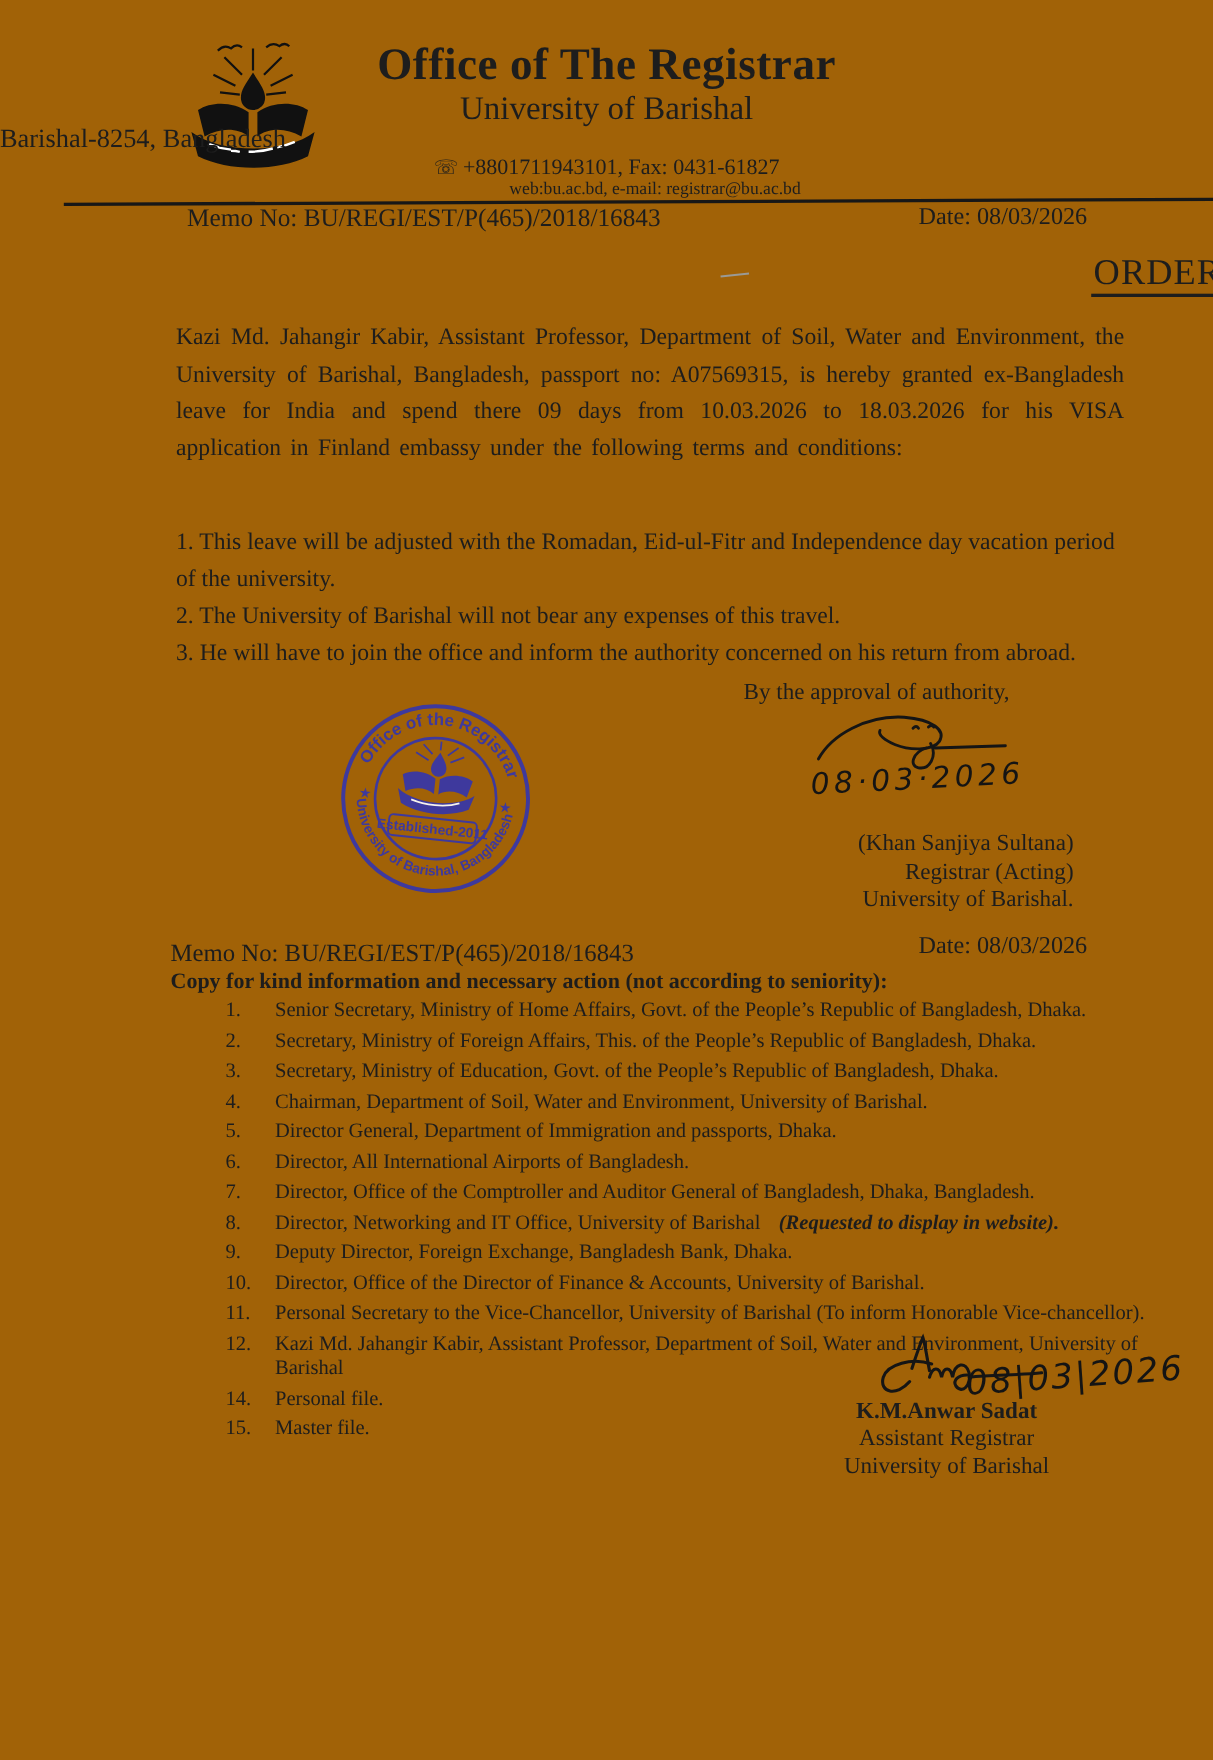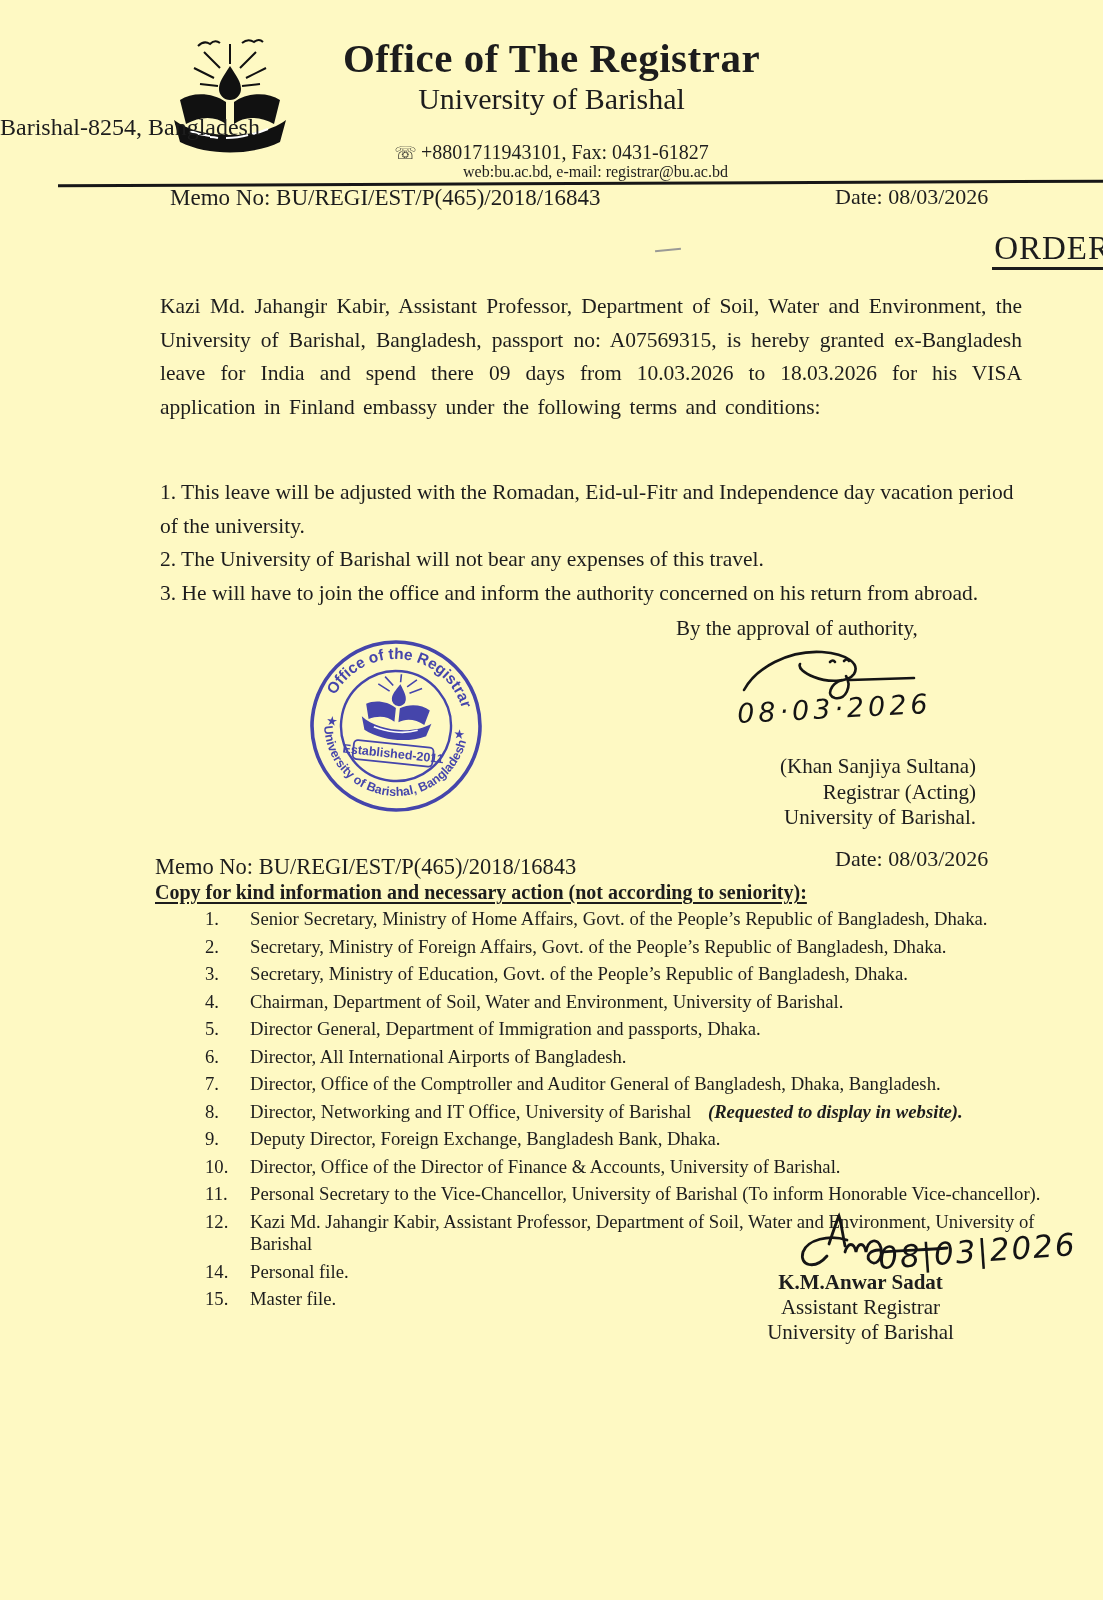--- a/index.html
+++ b/index.html
@@ -1,20 +1,20 @@
 <!DOCTYPE html>
 <html><head>
 <meta charset="utf-8">
 <style>
   html,body{margin:0;padding:0;background:#e8e8e6;}
   .page{
     position:relative;
     width:1103px;height:1600px;
     margin:0 auto;
-    background:#fef9c3;
+    background:#a16207;
     font-family:"Liberation Serif","DejaVu Serif",serif;
     color:#1d1d1d;
     overflow:hidden;
   }
   
   .logo{position:absolute;left:160px;top:28px;width:140px;height:132px;}
   .hdr-title{position:absolute;left:0;top:34px;width:100%;text-align:center;
     font-size:41px;font-weight:bold;letter-spacing:.5px;}
   .hdr-univ{position:absolute;left:0;top:82px;width:100%;text-align:center;font-size:30px;}
   .hdr-addr{position:absolute;left:0;top:114px;width:100%;font-size:24px;}
@@ -44,21 +44,21 @@
     transform:rotate(-3deg);}
   .approver{position:absolute;left:726px;top:731px;width:250px;text-align:right;
     font-size:21px;line-height:25.5px;margin-top:23px;}
   
   .seal{position:absolute;left:306px;top:636px;width:180px;height:180px;
     transform:rotate(6deg);opacity:.92;}
   
   .memo-bot-no{position:absolute;left:155px;top:854px;font-size:22.5px;}
   .memo-bot-date{position:absolute;left:835px;top:846px;font-size:22px;}
   .copy-head{position:absolute;left:155px;top:881px;font-size:20px;font-weight:bold;
-    text-decoration:underline;text-underline-offset:3px;}
+    text-underline-offset:3px;}
   .copy-list{position:absolute;left:205px;top:908px;width:860px;}
   .copy-item{display:grid;grid-template-columns:37px 1fr;column-gap:8px;
     font-size:18.7px;line-height:22.5px;margin-bottom:5px;}
   .copy-num{text-align:left;}
   .copy-em{font-weight:bold;font-style:italic;margin-left:12px;}
   
   .sig2{position:absolute;left:793px;top:1210px;}
   .date2{position:absolute;left:878px;top:1233px;font-size:31px;letter-spacing:2px;
     transform:rotate(-4deg);}
   .signer{position:absolute;left:733px;top:1270px;width:255px;text-align:center;
@@ -157,21 +157,21 @@
   <div class="memo-bot-date">Date: 08/03/2026</div>
 
   <div class="copy-head">Copy for kind information and necessary action (not according to seniority):</div>
   <div class="copy-list">
       <div class="copy-item">
         <span class="copy-num">1.</span>
         <span class="copy-txt">Senior Secretary, Ministry of Home Affairs, Govt. of the People’s Republic of Bangladesh, Dhaka.</span>
       </div>
       <div class="copy-item">
         <span class="copy-num">2.</span>
-        <span class="copy-txt">Secretary, Ministry of Foreign Affairs, Govt. of the People’s Republic of Bangladesh, Dhaka.</span>
+        <span class="copy-txt">Secretary, Ministry of Foreign Affairs, This. of the People’s Republic of Bangladesh, Dhaka.</span>
       </div>
       <div class="copy-item">
         <span class="copy-num">3.</span>
         <span class="copy-txt">Secretary, Ministry of Education, Govt. of the People’s Republic of Bangladesh, Dhaka.</span>
       </div>
       <div class="copy-item">
         <span class="copy-num">4.</span>
         <span class="copy-txt">Chairman, Department of Soil, Water and Environment, University of Barishal.</span>
       </div>
       <div class="copy-item">

